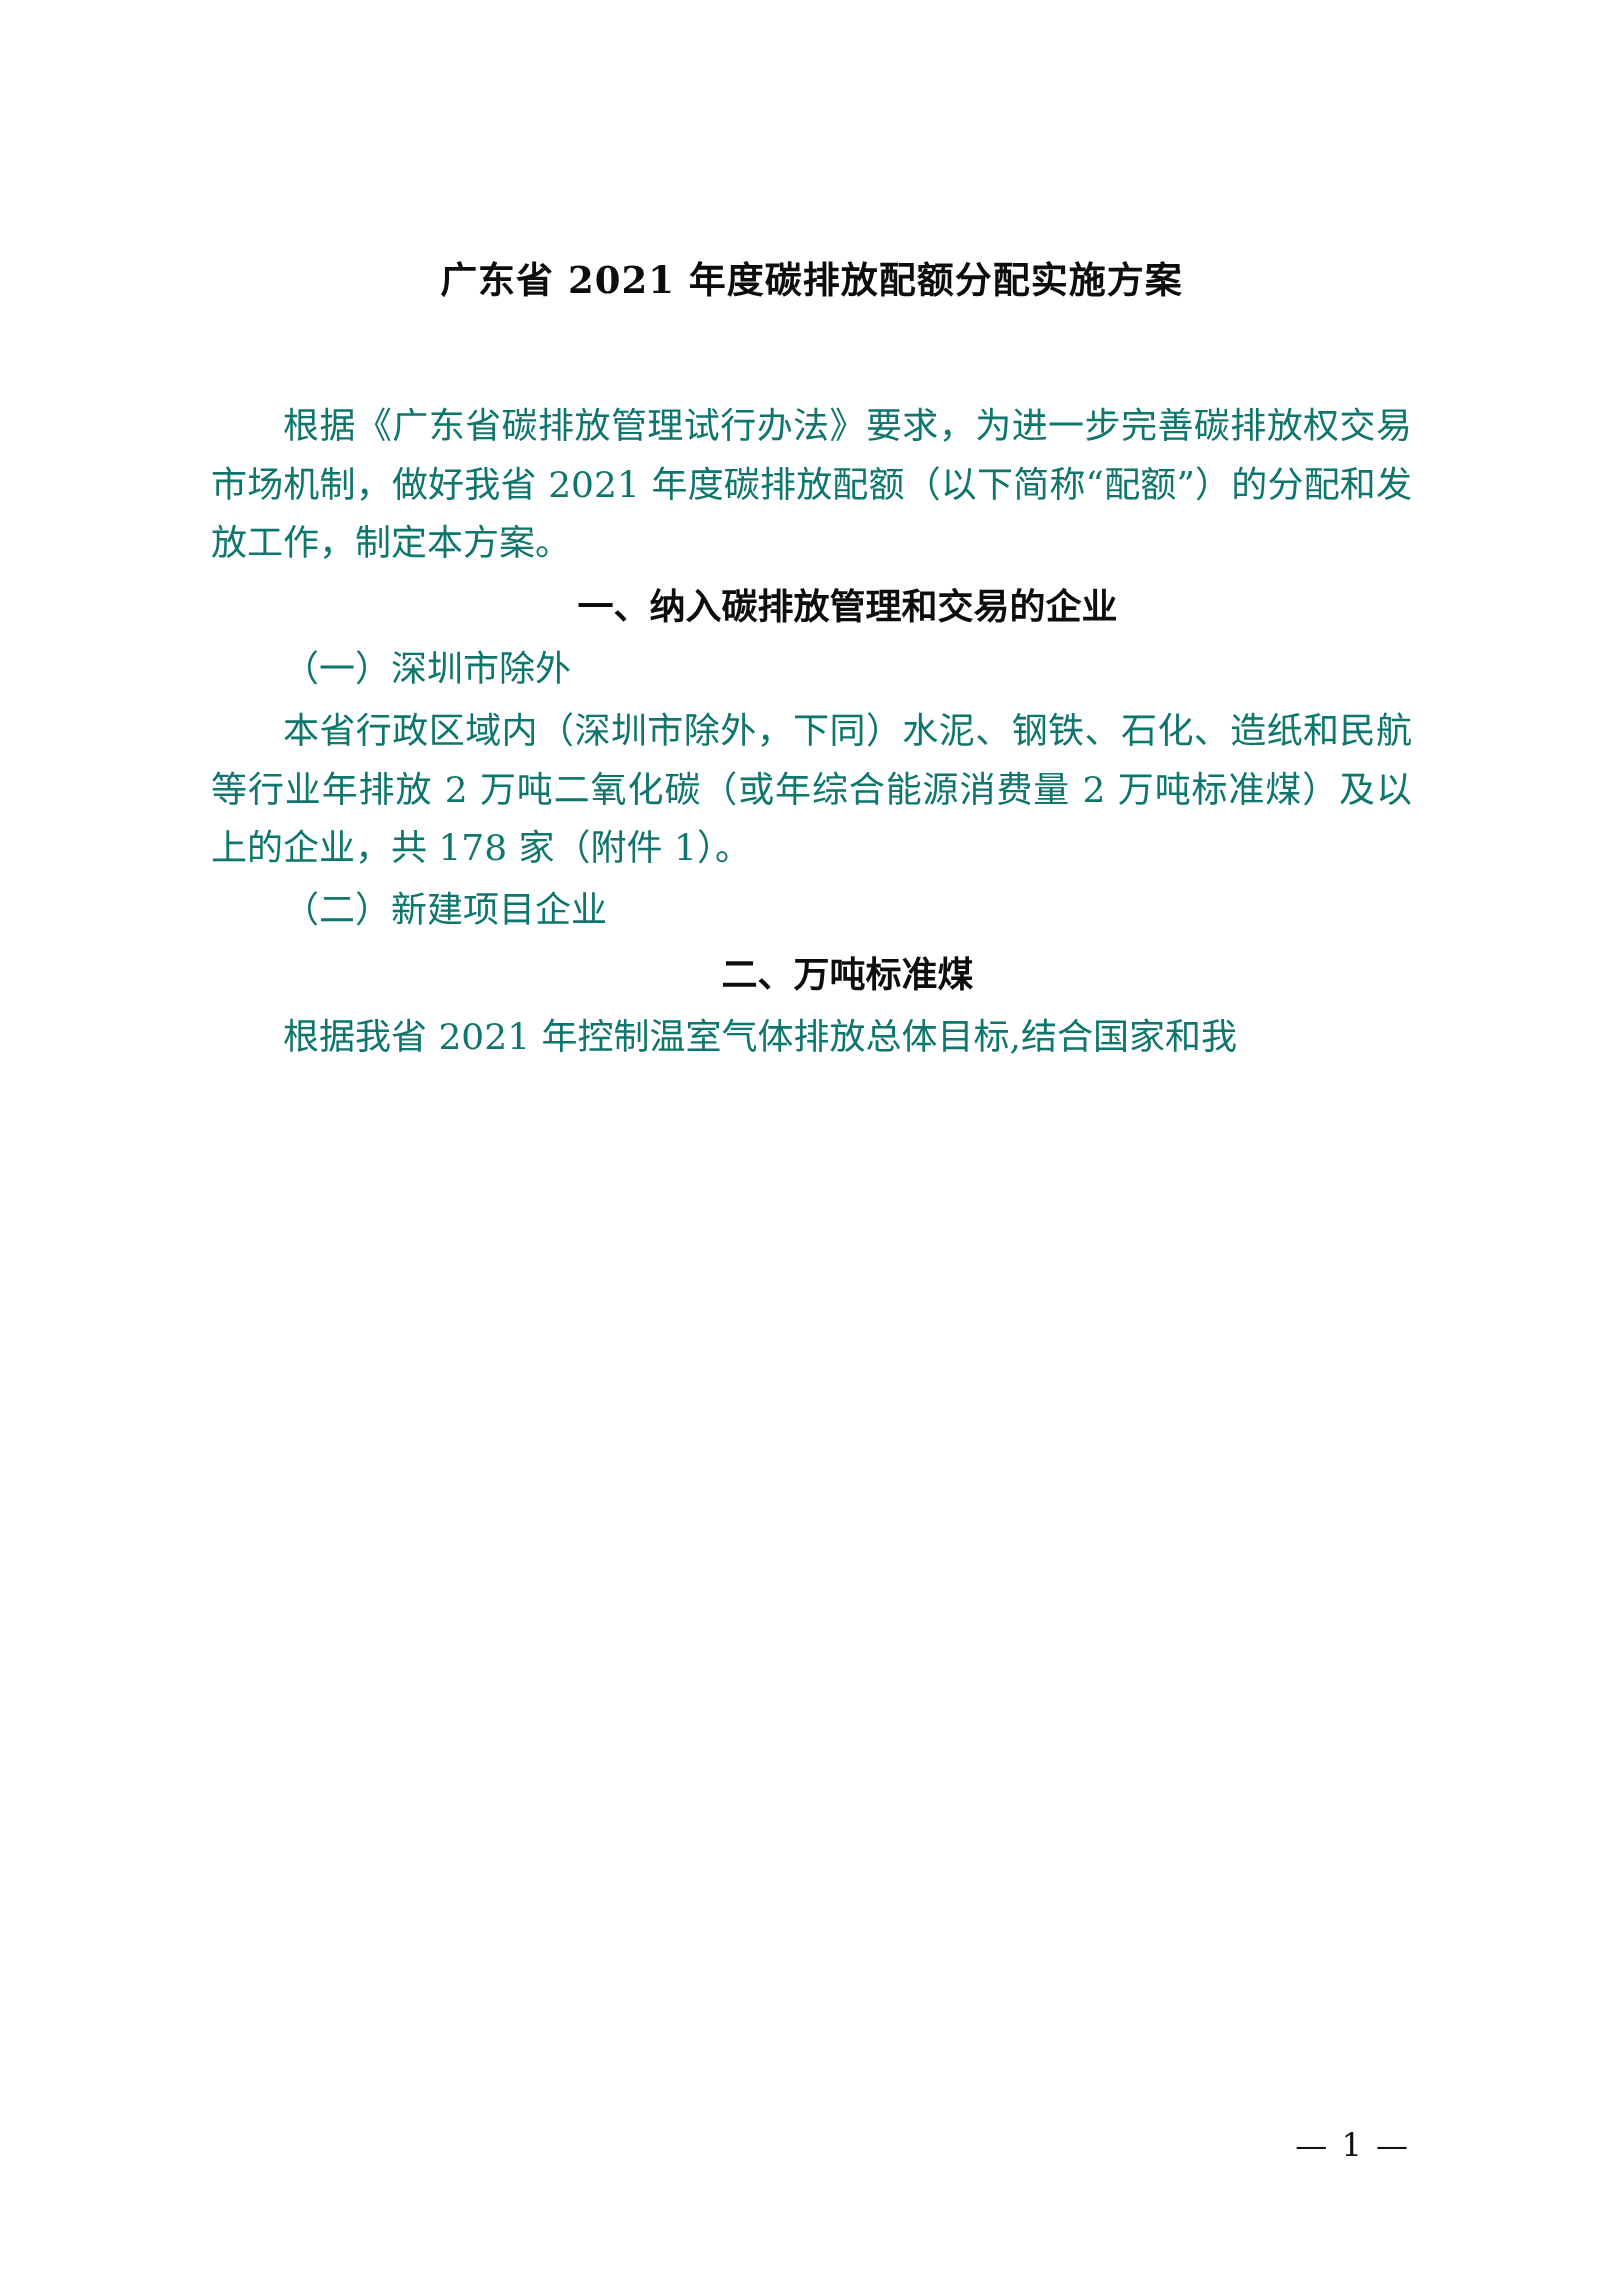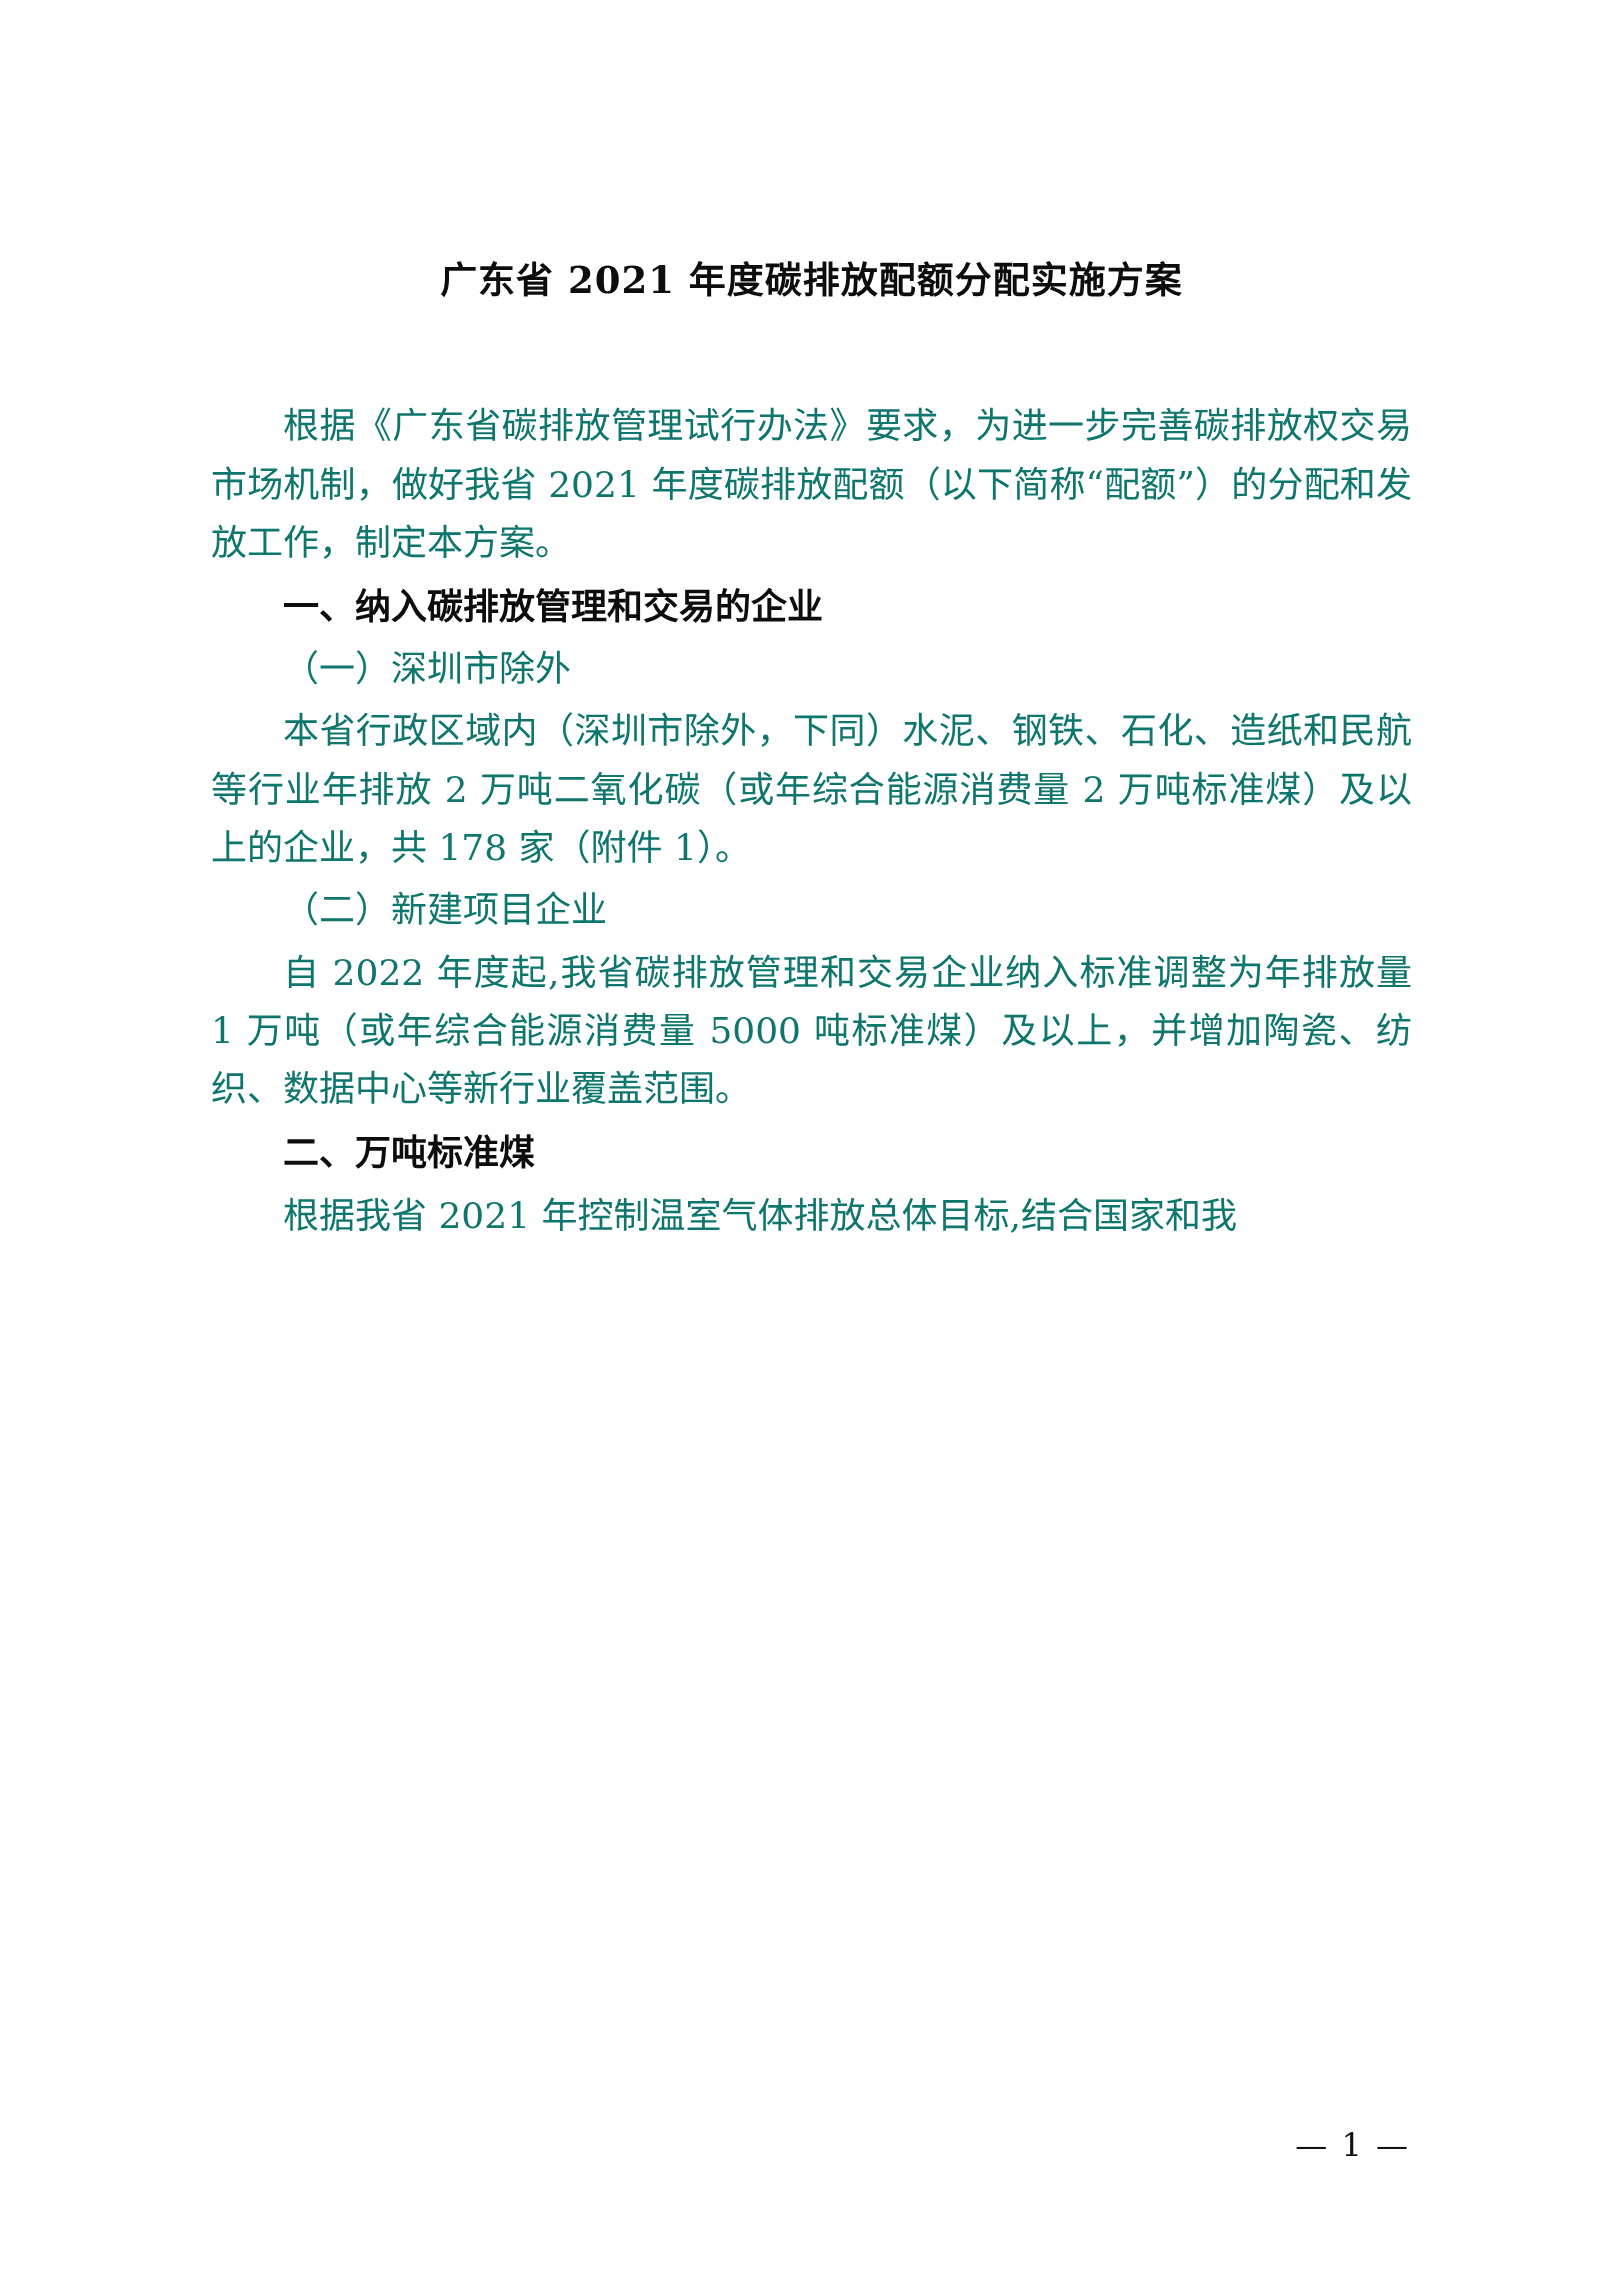--- a/index.html
+++ b/index.html
@@ -47,20 +47,21 @@
     color: #0f766e;
   }
   h2.heading {
     margin: 5.9px 0 3.9px 0;
     font-size: 36px;
     line-height: 1.62;
     font-weight: bold;
     text-indent: 2em;
     font-family: "DejaVu Sans", "Liberation Sans", sans-serif;
     color: #0d0d0d;
+    text-align: center;
   }
   .page-number {
     position: absolute;
     right: 211px;
     bottom: 129px;
     font-size: 32px;
     letter-spacing: 2px;
     color: #111111;
     font-family: "DejaVu Serif", "Liberation Serif", serif;
   }
@@ -81,21 +82,20 @@
       <h2 class="heading">一、纳入碳排放管理和交易的企业</h2>
 
       <p class="para">（一）深圳市除外</p>
 
       <p class="para">本省行政区域内（深圳市除外，下同）水泥、钢铁、石化、造纸和民航等行业年排放 2 万吨二氧化碳（或年综合能源消费量 2 万吨标准煤）及以上的企业，共 178 家（附件 1）。</p>
 
       <p class="para">（二）新建项目企业</p>
 
 
 
-      <p class="para">自 2022 年度起,我省碳排放管理和交易企业纳入标准调整为年排放量 1 万吨（或年综合能源消费量 5000 吨标准煤）及以上，并增加陶瓷、纺织、数据中心等新行业覆盖范围。</p>
 
       <h2 class="heading">二、万吨标准煤</h2>
 
       <p class="para">根据我省 2021 年控制温室气体排放总体目标,结合国家和我</p>
 
     </div>
   </div>
 
   <div class="page-number">— 1 —</div>
 

